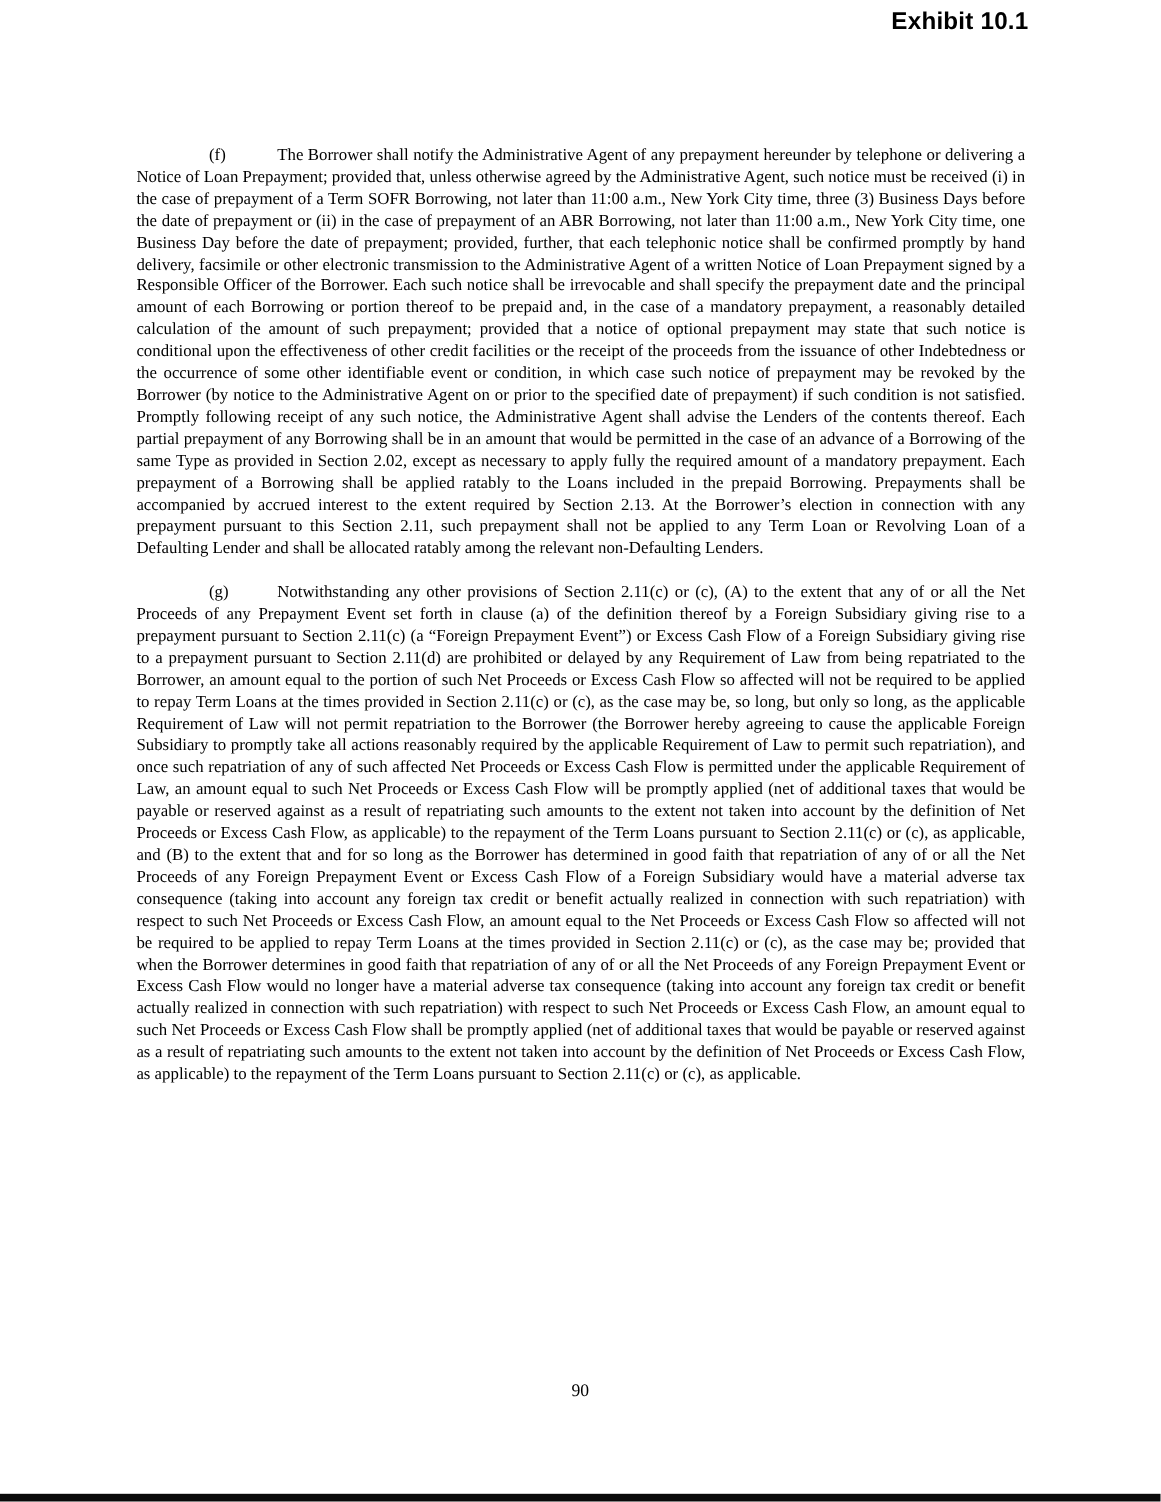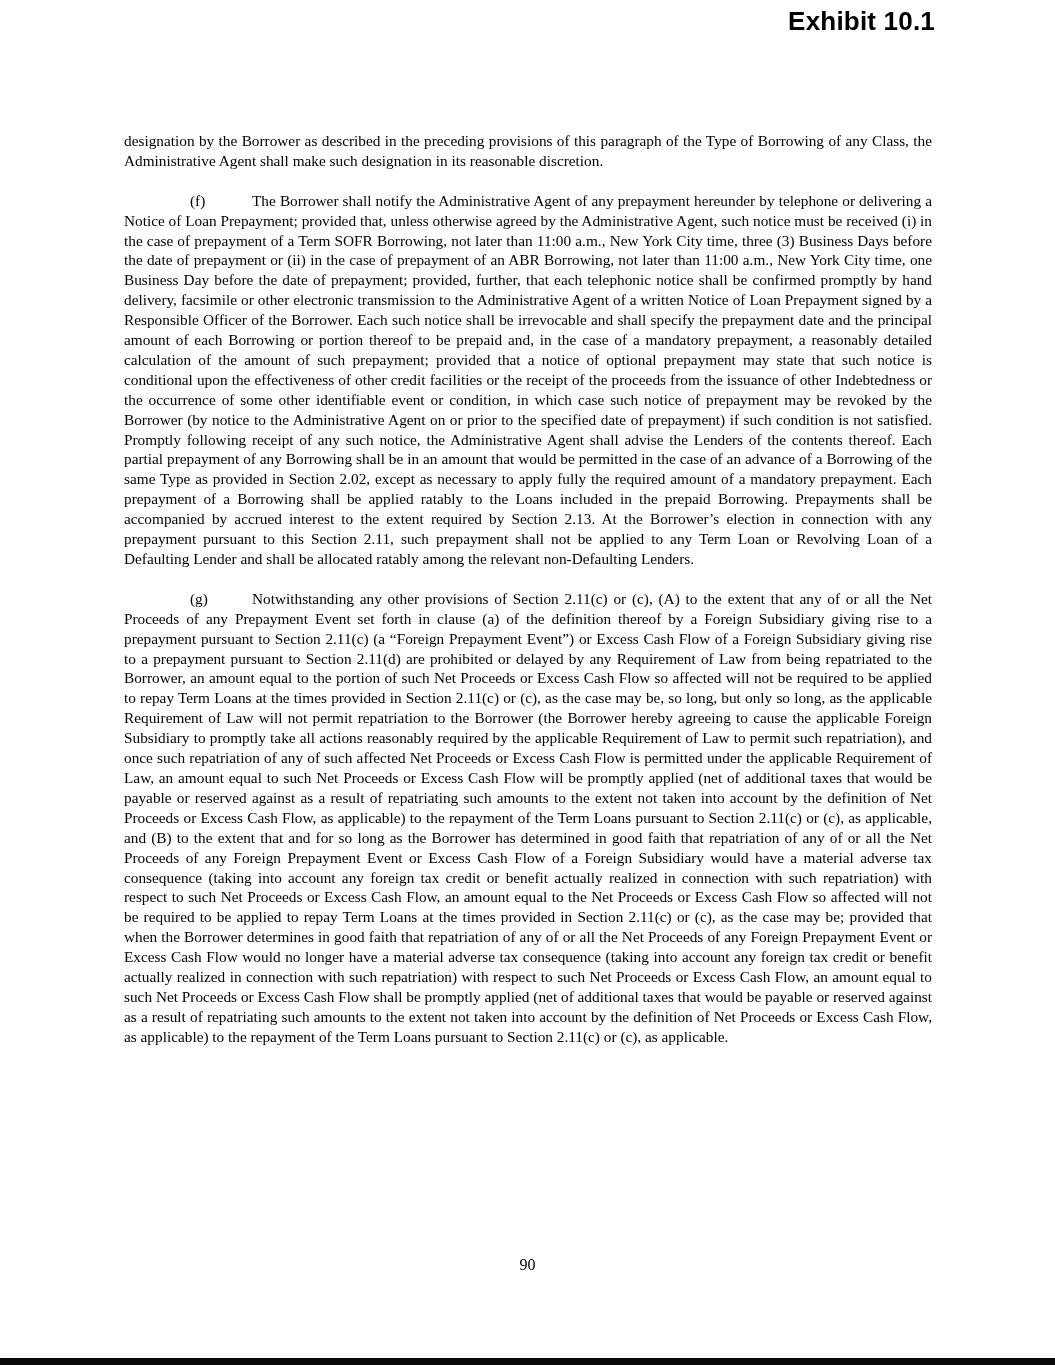--- a/index.html
+++ b/index.html
@@ -12,21 +12,21 @@
     font-family: "Liberation Serif", "DejaVu Serif", serif;
     position: relative;
     overflow: hidden;
   }
   .exhibit {
     position: absolute;
     top: 6px;
     right: 120px;
     font-family: "Liberation Sans", "DejaVu Sans", sans-serif;
     font-weight: bold;
-    font-size: 26px;
+    font-size: 22px;
     letter-spacing: 0.2px;
   }
   .content {
     position: absolute;
     left: 124px;
     top: 131px;
     width: 808px;
     font-size: 15.3px;
     line-height: 19.9px;
     text-align: justify;
@@ -60,21 +60,20 @@
   }
 </style>
 </head>
 <body>
 
 <div class="page">
 
   <div class="exhibit">Exhibit 10.1</div>
 
   <div class="content">
-    <p class="para"><span>designation by the Borrower as described in the preceding provisions of this paragraph of the Type of Borrowing of any Class, the Administrative Agent shall make such designation in its reasonable discretion.</span></p>
     <p class="para indent"><span class="plabel">(f)</span><span>The Borrower shall notify the Administrative Agent of any prepayment hereunder by telephone or delivering a Notice of Loan Prepayment; </span><span class="u">provided</span><span> that, unless otherwise agreed by the Administrative Agent, such notice must be received (i) in the case of prepayment of a Term SOFR Borrowing, not later than 11:00 a.m., New York City time, three (3) Business Days before the date of prepayment or (ii) in the case of prepayment of an ABR Borrowing, not later than 11:00 a.m., New York City time, one Business Day before the date of prepayment; </span><span class="u">provided</span><span>, </span><span class="u">further</span><span>, that each telephonic notice shall be confirmed promptly by hand delivery, facsimile or other electronic transmission to the Administrative Agent of a written Notice of Loan Prepayment signed by a Responsible Officer of the Borrower.  Each such notice shall be irrevocable and shall specify the prepayment date and the principal amount of each Borrowing or portion thereof to be prepaid and, in the case of a mandatory prepayment, a reasonably detailed calculation of the amount of such prepayment; </span><span class="u">provided</span><span> that a notice of optional prepayment may state that such notice is conditional upon the effectiveness of other credit facilities or the receipt of the proceeds from the issuance of other Indebtedness or the occurrence of some other identifiable event or condition, in which case such notice of prepayment may be revoked by the Borrower (by notice to the Administrative Agent on or prior to the specified date of prepayment) if such condition is not satisfied.  Promptly following receipt of any such notice, the Administrative Agent shall advise the Lenders of the contents thereof.  Each partial prepayment of any Borrowing shall be in an amount that would be permitted in the case of an advance of a Borrowing of the same Type as provided in </span><span class="u">Section 2.02</span><span>, except as necessary to apply fully the required amount of a mandatory prepayment.  Each prepayment of a Borrowing shall be applied ratably to the Loans included in the prepaid Borrowing.  Prepayments shall be accompanied by accrued interest to the extent required by </span><span class="u">Section 2.13</span><span>.  At the Borrower’s election in connection with any prepayment pursuant to this </span><span class="u">Section 2.11</span><span>, such prepayment shall not be applied to any Term Loan or Revolving Loan of a Defaulting Lender and shall be allocated ratably among the relevant non-Defaulting Lenders.</span></p>
     <p class="para indent"><span class="plabel">(g)</span><span>Notwithstanding any other provisions of </span><span class="u">Section 2.11(c)</span><span> or </span><span class="u">(c)</span><span>, (A) to the extent that any of or all the Net Proceeds of any Prepayment Event set forth in clause (a) of the definition thereof by a Foreign Subsidiary giving rise to a prepayment pursuant to </span><span class="u">Section 2.11(c)</span><span> (a “</span><span class="u">Foreign Prepayment Event</span><span>”) or Excess Cash Flow  of a Foreign Subsidiary giving rise to a prepayment pursuant to </span><span class="u">Section 2.11(d)</span><span> are prohibited or delayed by any Requirement of Law from being repatriated to the Borrower, an amount equal to the portion of such Net Proceeds or Excess Cash Flow so affected will not be required to be applied to repay Term Loans at the times provided in </span><span class="u">Section 2.11(c)</span><span> or </span><span class="u">(c)</span><span>, as the case may be, so long, but only so long, as the applicable Requirement of Law will not permit repatriation to the Borrower (the Borrower hereby agreeing to cause the applicable Foreign Subsidiary to promptly take all actions reasonably required by the applicable Requirement of Law to permit such repatriation), and once such repatriation of any of such affected Net Proceeds or Excess Cash Flow is permitted under the applicable Requirement of Law, an amount equal to such Net Proceeds or Excess Cash Flow will be promptly  applied (net of additional taxes that would be payable or reserved against as a result  of repatriating such amounts to the extent not taken into account by the definition of Net Proceeds or Excess Cash Flow, as applicable) to the repayment of the Term Loans pursuant to </span><span class="u">Section 2.11(c)</span><span> or </span><span class="u">(c)</span><span>, as applicable, and (B) to the extent that and for so long as the Borrower has determined in good faith that repatriation of any of or all the Net Proceeds of any Foreign Prepayment Event or Excess Cash Flow of a Foreign Subsidiary would have a material adverse tax consequence (taking into account any foreign tax credit or benefit actually realized in connection with such repatriation) with respect to such Net Proceeds or Excess Cash Flow, an amount equal to the Net Proceeds or Excess Cash Flow so affected will not be required to be applied to repay Term Loans at the times provided in </span><span class="u">Section 2.11(c)</span><span> or </span><span class="u">(c)</span><span>, as the case may be; </span><span class="u">provided</span><span> that when the Borrower determines in good faith that repatriation of any of or all the Net Proceeds of any Foreign Prepayment Event or Excess Cash Flow would no longer have a material adverse tax consequence (taking into account any foreign tax credit or benefit actually realized in connection with such repatriation) with respect to such Net Proceeds or Excess Cash Flow, an amount equal to such Net Proceeds or Excess Cash Flow shall be promptly applied (net of additional taxes that would be payable or reserved against as a result of repatriating such amounts to the extent not taken into account by the definition of Net Proceeds or Excess Cash Flow, as applicable) to the repayment of the Term Loans pursuant to </span><span class="u">Section 2.11(c)</span><span> or </span><span class="u">(c)</span><span>, as applicable.</span></p>
   </div>
 
   <div class="page-number">90</div>
 
   <div class="bottom-bar"></div>
 
 </div>
 

